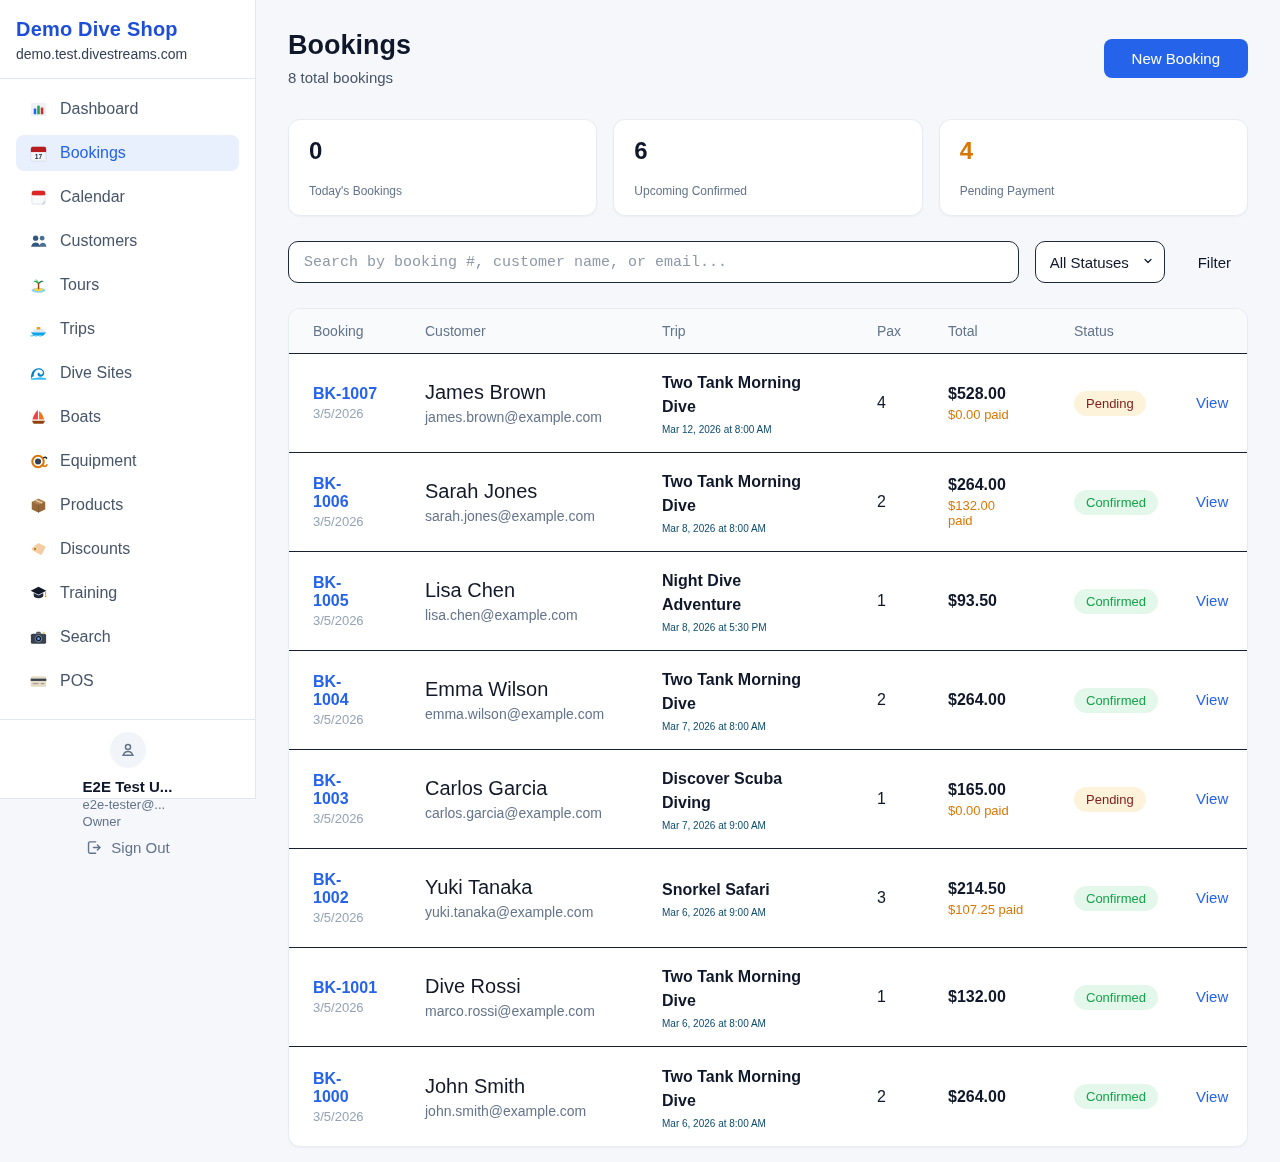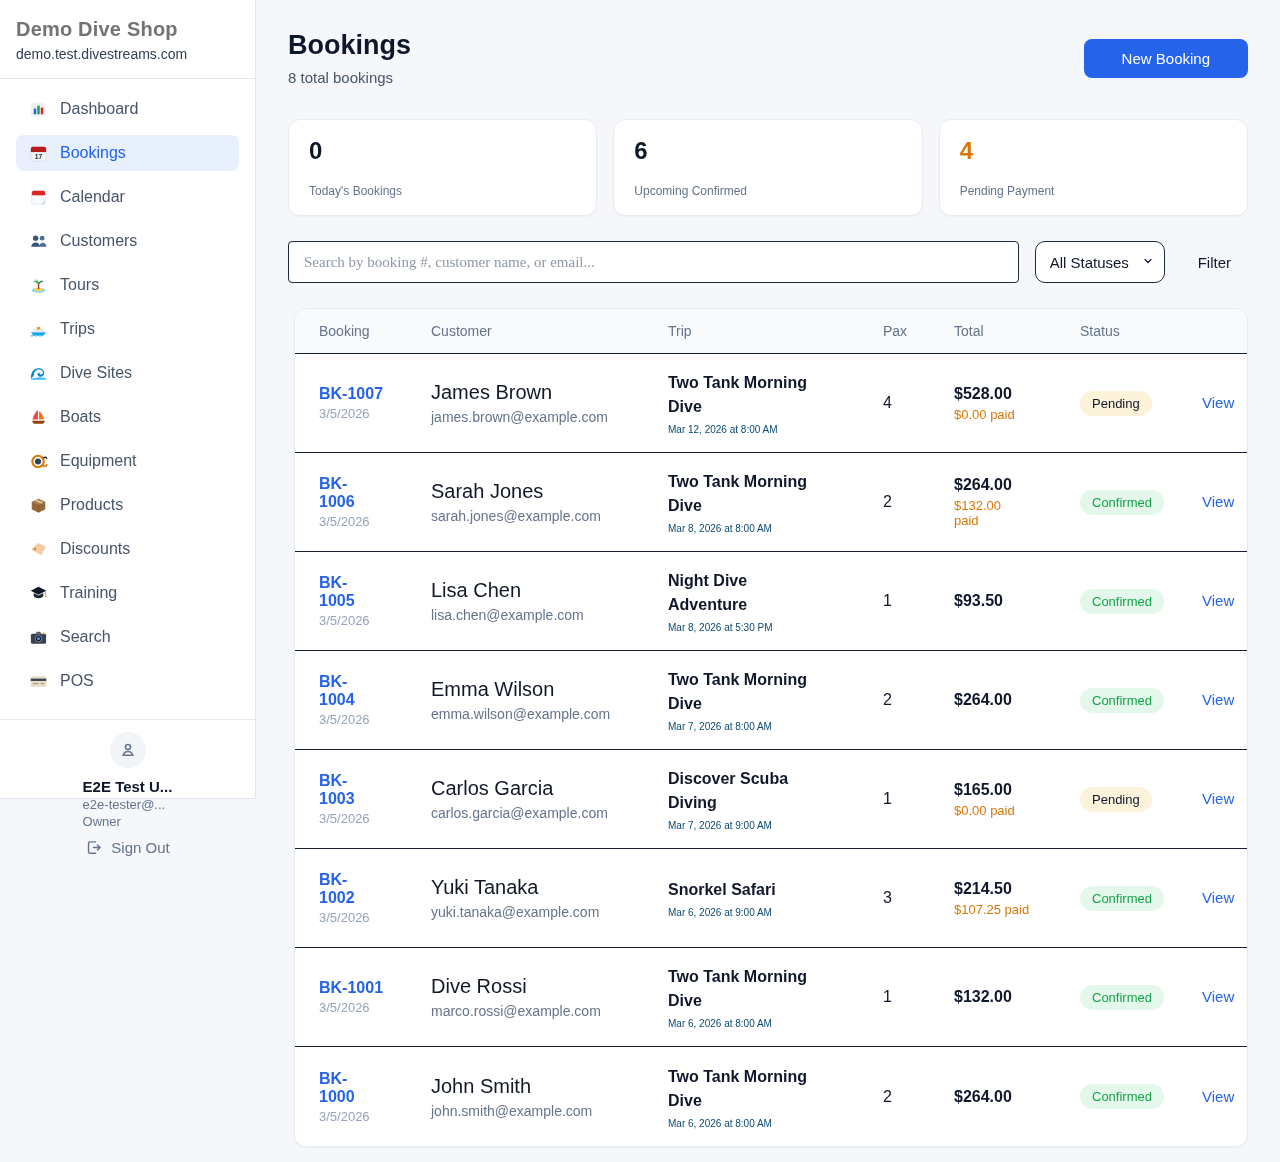--- a/index.html
+++ b/index.html
@@ -14,21 +14,21 @@
   
   .sidebar {
     position:absolute; left:0; top:0;
     width:256px; height:799px;
     background:#ffffff;
     border-right:1px solid #e2e8f0;
     border-bottom:1px solid #e2e8f0;
     display:flex; flex-direction:column;
   }
   .logo-block { padding:18px 16px 16px; border-bottom:1px solid #e2e8f0; }
-  .shop-name { font-size:20px; font-weight:700; color:#737373; letter-spacing:.2px; }
+  .shop-name { font-size:20px; font-weight:700; color:#1d4ed8; letter-spacing:.2px; }
   .shop-domain { font-size:14px; color:#334155; margin-top:5px; }
   .nav { padding:12px 16px; flex:1; }
   .nav-item {
     display:flex; align-items:center; gap:12px;
     padding:8px 12px; border-radius:8px; margin-bottom:8px;
     font-size:16px; color:#475569; cursor:pointer;
   }
   .nav-item.active { background:#e8effd; color:#2563eb; font-weight:500; }
   .nav-icon { width:20px; height:20px; flex:0 0 20px; display:flex; align-items:center; justify-content:center; }
   .nav-icon svg { width:19px; height:19px; }
@@ -48,55 +48,55 @@
     color:#64748b; font-size:15px; cursor:pointer; white-space:nowrap;
   }
   
   .main { margin-left:256px; padding:30px 32px 32px; }
   .page-header { display:flex; justify-content:space-between; align-items:flex-start; }
   .page-title { font-size:27px; font-weight:700; color:#0f172a; }
   .page-subtitle { font-size:15px; color:#475569; margin-top:8px; }
   .btn-primary {
     background:#2563eb; color:#fff; border:none; cursor:pointer;
     font-family:inherit; font-size:15px; font-weight:500;
-    padding:11px 38px; border-radius:8px; margin-top:9px;
+    padding:11px 28px; border-radius:8px; margin-top:9px;
   }
   
   .stats { display:flex; gap:16px; margin-top:33px; }
   .stat-card {
     flex:1; background:#fff; border:1px solid #e7ecf2; border-radius:12px;
     padding:17px 20px; box-shadow:0 1px 2px rgba(15,23,42,.04);
   }
   .stat-value { font-size:24px; font-weight:700; color:#0f172a; }
   .stat-value.highlight { color:#d97706; }
   .stat-label { font-size:12px; color:#64748b; margin-top:19px; }
   
   .filter-row { display:flex; align-items:center; margin-top:25px; }
   .search-input {
-    flex:1; height:42px; border:1px solid #1e293b; border-radius:4px;
-    padding:0 15px; font-family:Liberation Serif, serif; font-size:15px; color:#0f172a;
+    flex:1; height:42px; border:1px solid #1e293b; border-radius:10px;
+    padding:0 15px; font-family:Liberation Mono, monospace; font-size:15px; color:#0f172a;
     background:#fff; outline:none;
   }
   .search-input::placeholder { color:#8e99a8; }
   .select-wrap { position:relative; margin-left:16px; }
   .status-select {
     -webkit-appearance:none; appearance:none;
     height:42px; border:1px solid #1e293b; border-radius:10px;
     background:#fff; font-family:inherit; font-size:15px; color:#0f172a;
     padding:0 34px 0 14px; cursor:pointer; outline:none;
   }
   .select-chevron { position:absolute; right:11px; top:14px; pointer-events:none; }
   .filter-btn {
     background:none; border:none; font-family:inherit; cursor:pointer;
     font-size:15px; color:#0f172a; margin-left:33px; margin-right:17px;
   }
   
   .table-card {
     margin-top:25px; background:#fff; border:1px solid #e7ecf2;
-    border-radius:12px; overflow:hidden; box-shadow:0 1px 2px rgba(15,23,42,.04);margin-left:6px;
+    border-radius:12px; overflow:hidden; box-shadow:0 1px 2px rgba(15,23,42,.04);
   }
   .trow {
     display:grid;
     grid-template-columns:112px 237px 215px 71px 126px 122px 1fr;
     padding:0 24px; align-items:center;
   }
   .thead { background:#f8fafc; border-bottom:1px solid #16202e; }
   .thead .tcell { font-size:14px; font-weight:500; color:#64748b; padding:14px 0; }
   .tbody-row { border-bottom:1px solid #16202e; min-height:99px; }
   .tbody-row:last-child { border-bottom:none; }
@@ -108,21 +108,21 @@
   .cust-email { font-size:14px; color:#64748b; margin-top:5px; }
   .trip-name { font-size:16px; font-weight:600; color:#0f172a; max-width:162px; line-height:1.5; }
   .trip-date { font-size:10px; color:#0c4a6e; margin-top:5px; }
   .pax { font-size:16px; color:#0f172a; }
   .total { font-size:16px; font-weight:700; color:#0f172a; }
   .paid { font-size:13px; color:#d97706; margin-top:4px; }
   .paid.wrapped { max-width:58px; }
   .badge {
     display:inline-block; font-size:13px; padding:5px 12px; border-radius:999px;
   }
-  .badge-pending { background:#fdf2da; color:#0f172a; }
+  .badge-pending { background:#fdf2da; color:#7f1d1d; }
   .badge-confirmed { background:#e4f7eb; color:#16a34a; }
   .view-link { color:#2563eb; font-size:15px; font-weight:500; text-decoration:none; }
 </style>
 </head>
 <body>
 
 <aside class="sidebar">
   <div class="logo-block">
     <div class="shop-name">Demo Dive Shop</div>
     <div class="shop-domain">demo.test.divestreams.com</div>

